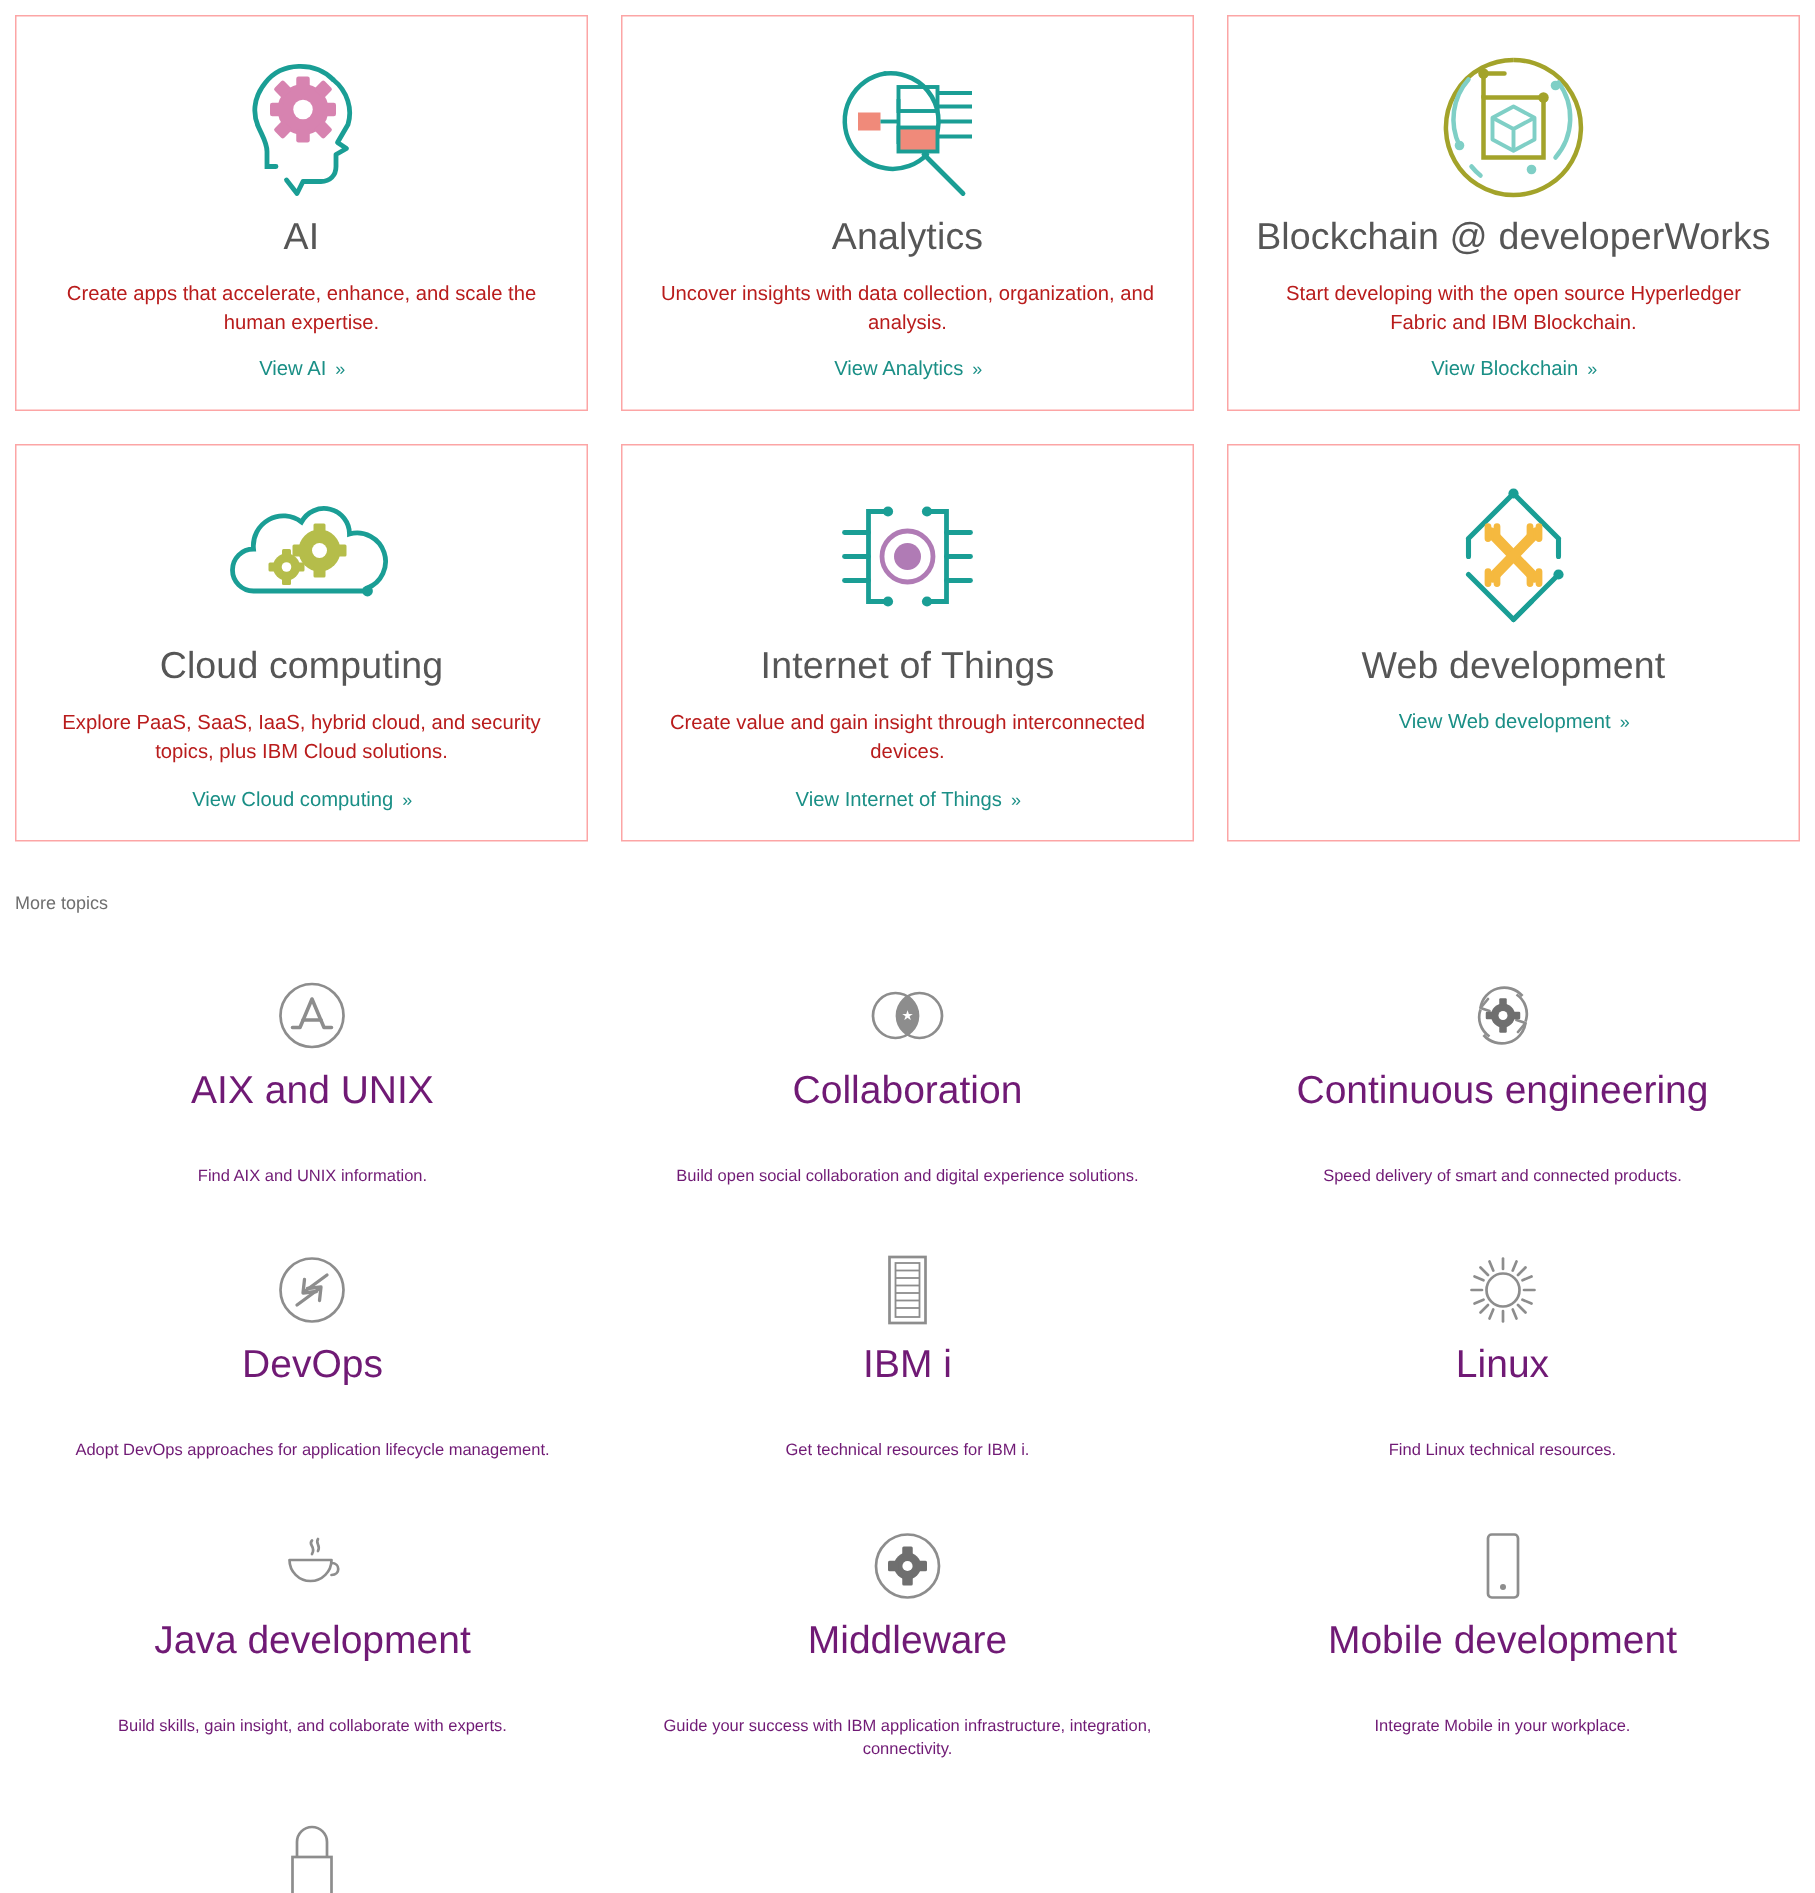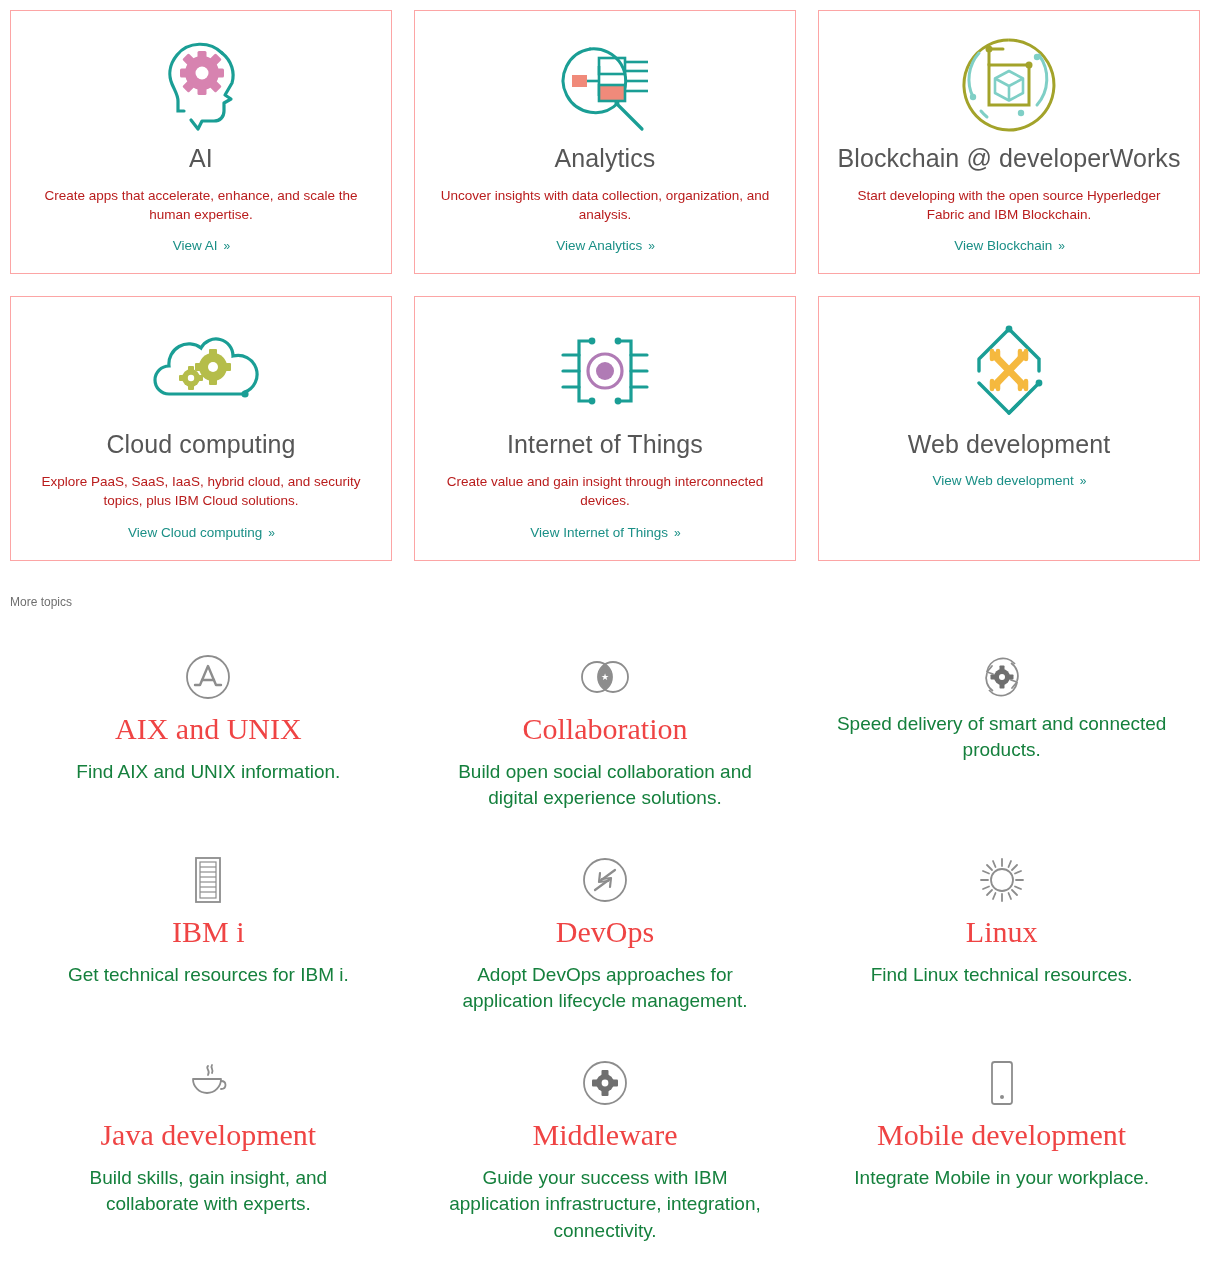--- a/index.html
+++ b/index.html
@@ -86,34 +86,34 @@
     padding: 20px 30px 24px 30px;
   }
   .topic-icon {
     height: 48px;
     display: flex;
     align-items: center;
     justify-content: center;
     margin-bottom: 10px;
   }
   .topic-link {
-    font-size: 30px;
-    color: #ef4444;
+    font-size: 26px;
+    color: #701a75;
     text-decoration: none;
     line-height: 1.2;
     margin-bottom: 12px;
     cursor: pointer;
     font-weight: 400;
-    font-family: Liberation Serif, serif;
   }
   .topic-desc {
-    font-size: 19px;
-    color: #15803d;
+    font-size: 11px;
+    color: #701a75;
     line-height: 1.4;
     max-width: 330px;
+    margin-top: 23px;
   }
   svg { display: block; overflow: visible; }
 </style>
 </head>
 <body>
 
 <div class="page">
 
   <div class="cards-grid">
 
@@ -332,54 +332,55 @@
           <g fill="#6f6f6f">
             <circle cx="23" cy="23" r="8"></circle>
             <rect x="20.5" y="11.5" width="5" height="5" rx=".8"></rect>
             <rect x="20.5" y="29.5" width="5" height="5" rx=".8"></rect>
             <rect x="11.5" y="20.5" width="5" height="5" rx=".8"></rect>
             <rect x="29.5" y="20.5" width="5" height="5" rx=".8"></rect>
           </g>
           <circle cx="23" cy="23" r="3" fill="#ffffff"></circle>
         </svg>
       </div>
+      <a class="topic-link" href="#">Continuous engineering</a>
       <div class="topic-desc">Speed delivery of smart and connected products.</div>
+    </div>
+
+    <div class="topic">
+      <div class="topic-icon">
+        <svg width="46" height="46" viewBox="0 0 46 46">
+          <circle cx="23" cy="23" r="21" fill="none" stroke="#8d8d8d" stroke-width="1.8"></circle>
+          <path d="M33 13 L18 24" fill="none" stroke="#8d8d8d" stroke-width="2.2" stroke-linecap="round"></path>
+          <path d="M18 16 L17 25 L26 24" fill="none" stroke="#8d8d8d" stroke-width="2.2" stroke-linecap="round" stroke-linejoin="round"></path>
+          <path d="M13 33 L28 22" fill="none" stroke="#8d8d8d" stroke-width="2.2" stroke-linecap="round"></path>
+          <path d="M28 30 L29 21 L20 22" fill="none" stroke="#8d8d8d" stroke-width="2.2" stroke-linecap="round" stroke-linejoin="round"></path>
+        </svg>
+      </div>
+      <a class="topic-link" href="#">DevOps</a>
+      <div class="topic-desc">Adopt DevOps approaches for application lifecycle management.</div>
     </div>
 
     <div class="topic">
       <div class="topic-icon">
         <svg width="32" height="48" viewBox="0 0 32 48">
           <rect x="4" y="2" width="24" height="44" fill="none" stroke="#8d8d8d" stroke-width="1.8"></rect>
           <rect x="8" y="6" width="16" height="36" fill="none" stroke="#8d8d8d" stroke-width="1.2"></rect>
           <g stroke="#8d8d8d" stroke-width="1.2">
             <line x1="8" y1="11" x2="24" y2="11"></line>
             <line x1="8" y1="16" x2="24" y2="16"></line>
             <line x1="8" y1="21" x2="24" y2="21"></line>
             <line x1="8" y1="26" x2="24" y2="26"></line>
             <line x1="8" y1="31" x2="24" y2="31"></line>
             <line x1="8" y1="36" x2="24" y2="36"></line>
           </g>
         </svg>
       </div>
       <a class="topic-link" href="#">IBM i</a>
       <div class="topic-desc">Get technical resources for IBM i.</div>
-    </div>
-
-    <div class="topic">
-      <div class="topic-icon">
-        <svg width="46" height="46" viewBox="0 0 46 46">
-          <circle cx="23" cy="23" r="21" fill="none" stroke="#8d8d8d" stroke-width="1.8"></circle>
-          <path d="M33 13 L18 24" fill="none" stroke="#8d8d8d" stroke-width="2.2" stroke-linecap="round"></path>
-          <path d="M18 16 L17 25 L26 24" fill="none" stroke="#8d8d8d" stroke-width="2.2" stroke-linecap="round" stroke-linejoin="round"></path>
-          <path d="M13 33 L28 22" fill="none" stroke="#8d8d8d" stroke-width="2.2" stroke-linecap="round"></path>
-          <path d="M28 30 L29 21 L20 22" fill="none" stroke="#8d8d8d" stroke-width="2.2" stroke-linecap="round" stroke-linejoin="round"></path>
-        </svg>
-      </div>
-      <a class="topic-link" href="#">DevOps</a>
-      <div class="topic-desc">Adopt DevOps approaches for application lifecycle management.</div>
     </div>
 
     <div class="topic">
       <div class="topic-icon">
         <svg width="46" height="46" viewBox="0 0 46 46">
           <circle cx="23" cy="23" r="11" fill="none" stroke="#8d8d8d" stroke-width="1.8"></circle>
           <g stroke="#8d8d8d" stroke-width="1.8" stroke-linecap="round">
             <line x1="23" y1="2" x2="23" y2="9"></line>
             <line x1="23" y1="37" x2="23" y2="44"></line>
             <line x1="2" y1="23" x2="9" y2="23"></line>

